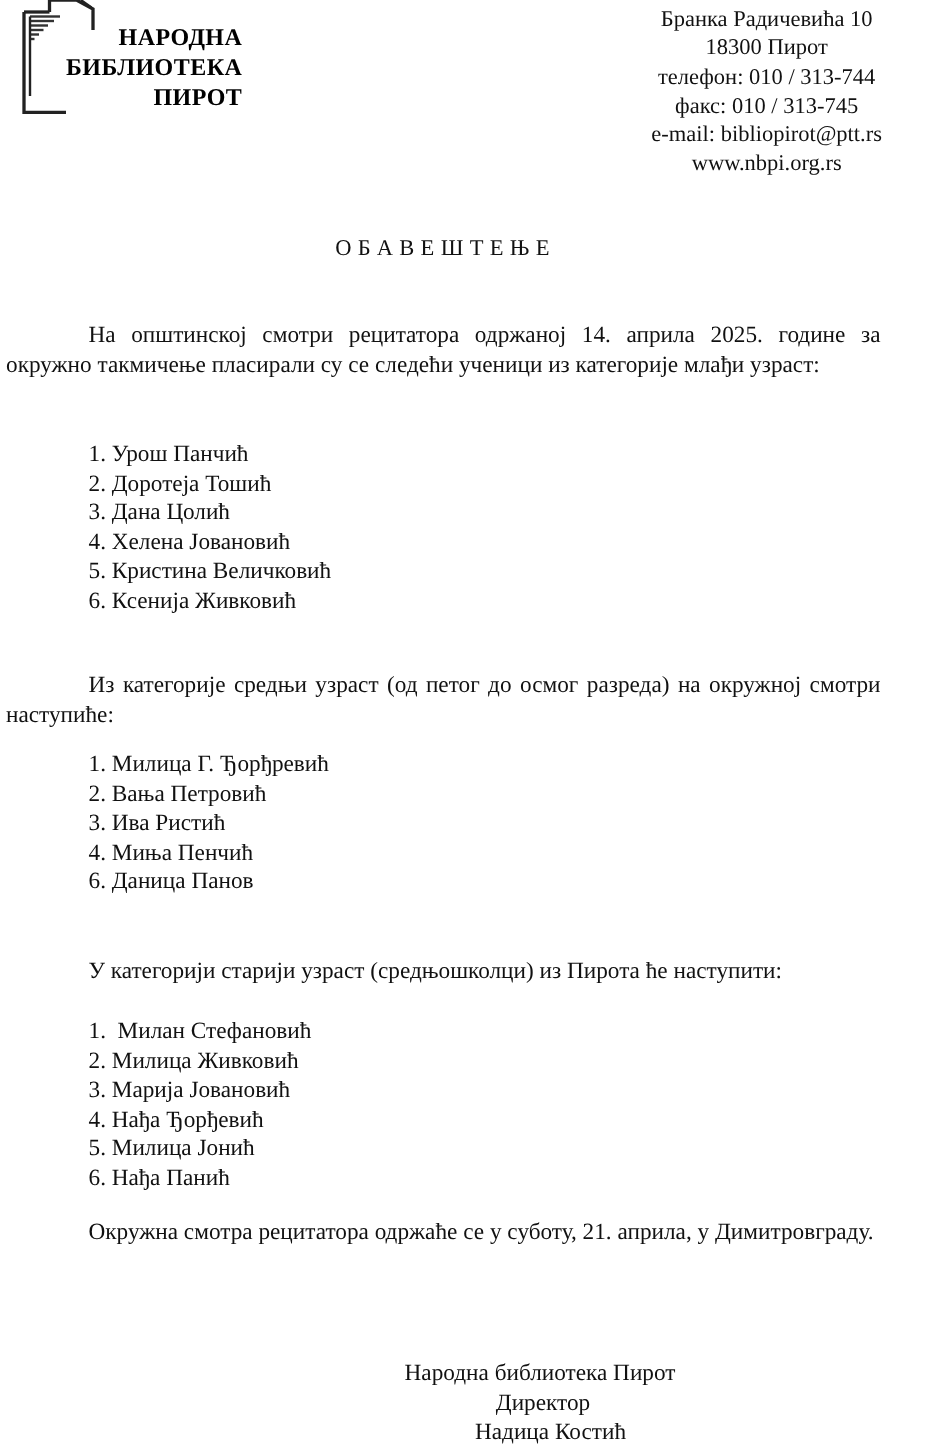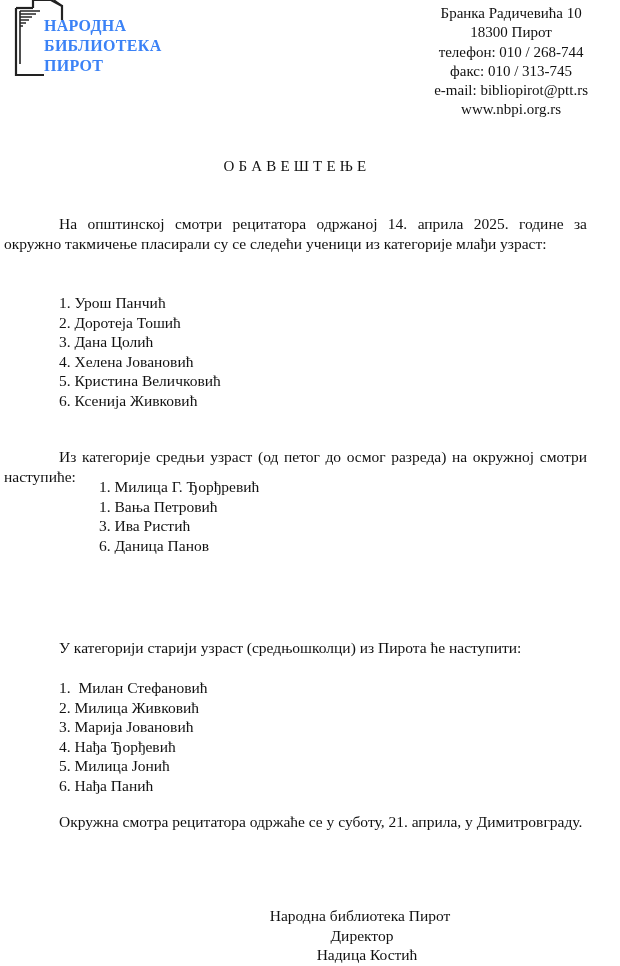--- a/index.html
+++ b/index.html
@@ -2,21 +2,21 @@
 <html><head>
 <meta charset="utf-8">
 <style>
   html, body { margin: 0; padding: 0; background: #ffffff; }
   body { width: 620px; height: 966px; position: relative; overflow: hidden;
          font-family: "Liberation Serif", "DejaVu Serif", serif; color: #111; font-size: 15.5px; }
   .abs { position: absolute; }
   .logo { left: 14px; top: -4px; width: 175px; height: 80px; }
   .logo svg { position: absolute; left: 0; top: 0; }
   .logo-text { position: absolute; left: 30px; top: 20px; font-family: "Liberation Serif", "DejaVu Serif", serif;
-               font-weight: bold; font-size: 16px; line-height: 20px; color: #3b82f6; letter-spacing: 0.3px; }
+               font-weight: bold; font-size: 16px; line-height: 20px; color: #000000; letter-spacing: 0.3px; text-align: right; }
   .contact { right: 32px; top: 4px; text-align: center; line-height: 19.3px; font-size: 15px; }
   .contact div { white-space: nowrap; }
   .title { left: 0; width: 594px; top: 158px; text-align: center; font-size: 15px; letter-spacing: 4.2px;
            text-underline-offset: 3px; }
   .para { left: 4px; width: 583px; text-align: justify; line-height: 19.5px; font-size: 15.5px; }
   .para .indent { display: inline-block; width: 55px; }
   .list { left: 59px; line-height: 19.5px; font-size: 15.5px; margin: 0; padding: 0; list-style: none; }
   .list li { white-space: nowrap; }
   .sig { left: 0; width: 720px; top: 906px; text-align: center; line-height: 19.5px; font-size: 15.5px; }
   .sig div:nth-child(2) { padding-left: 4px; }
@@ -45,21 +45,21 @@
   <div class="logo-text">
     <div>НАРОДНА</div>
     <div>БИБЛИОТЕКА</div>
     <div>ПИРОТ</div>
   </div>
 </div>
 
 <div class="abs contact">
   <div>Бранка Радичевића 10</div>
   <div>18300 Пирот</div>
-  <div>телефон: 010 / 268-744</div>
+  <div>телефон: 010 / 313-744</div>
   <div>факс: 010 / 313-745</div>
   <div>e-mail: bibliopirot@ptt.rs</div>
   <div>www.nbpi.org.rs</div>
 </div>
 
 <div class="abs title">ОБАВЕШТЕЊЕ</div>
 
 <div class="abs para" style="top:214px;">
   <span class="indent"></span><span>На општинској смотри рецитатора одржаној 14. априла 2025. године за окружно такмичење пласирали су се следећи ученици из категорије млађи узраст:</span>
 </div>
@@ -68,24 +68,25 @@
   <li>2. Доротеја Тошић</li>
   <li>3. Дана Цолић</li>
   <li>4. Хелена Јовановић</li>
   <li>5. Кристина Величковић</li>
   <li>6. Ксенија Живковић</li>
 </ul>
 
 <div class="abs para" style="top:447px;">
   <span class="indent"></span><span>Из категорије средњи узраст (од петог до осмог разреда) на окружној смотри наступиће:</span>
 </div>
-<ul class="abs list" style="top:477px;margin-left:40px;">
+<ul class="abs list" style="top:500px;">
   <li>1. Милица Г. Ђорђревић</li>
-  <li>1. Вања Петровић</li>
+  <li>2. Вања Петровић</li>
   <li>3. Ива Ристић</li>
+  <li>4. Миња Пенчић</li>
   <li>6. Даница Панов</li>
 </ul>
 
 <div class="abs para" style="top:638px;">
   <span class="indent"></span><span>У категорији старији узраст (средњошколци) из Пирота ће наступити:</span>
 </div>
 <ul class="abs list" style="top:678px;">
   <li style="white-space:pre;">1.  Милан Стефановић</li>
   <li>2. Милица Живковић</li>
   <li>3. Марија Јовановић</li>

